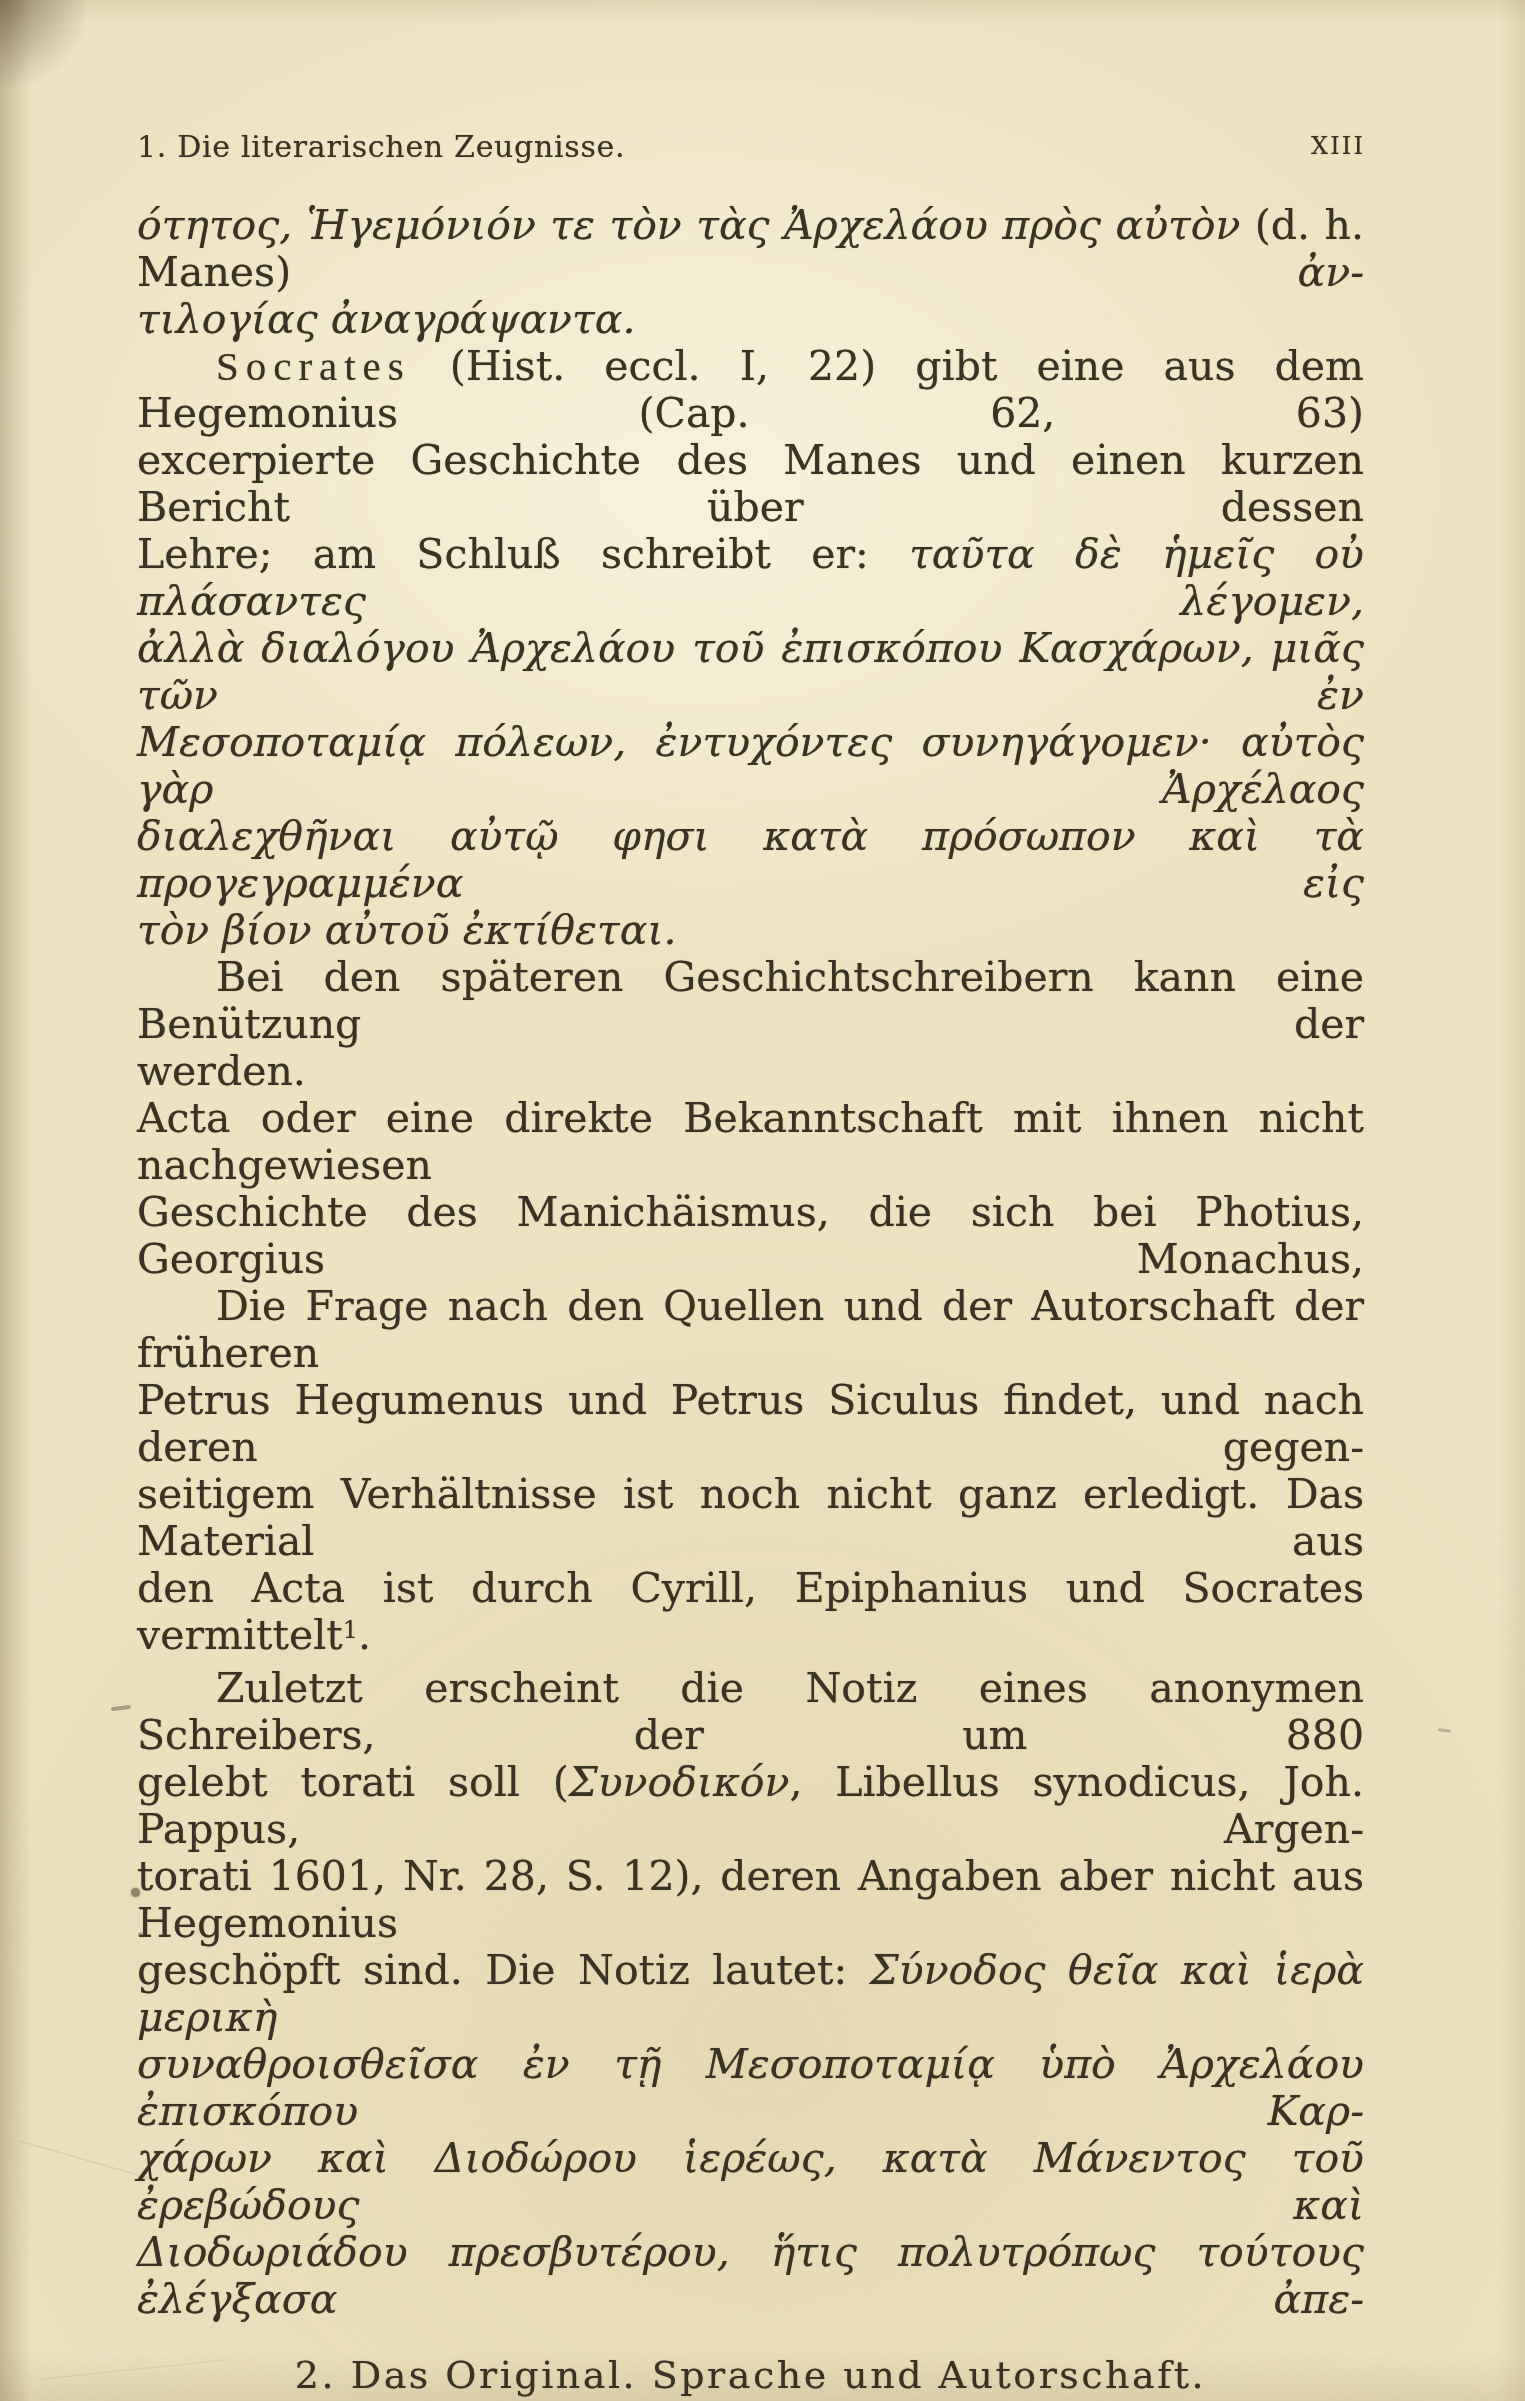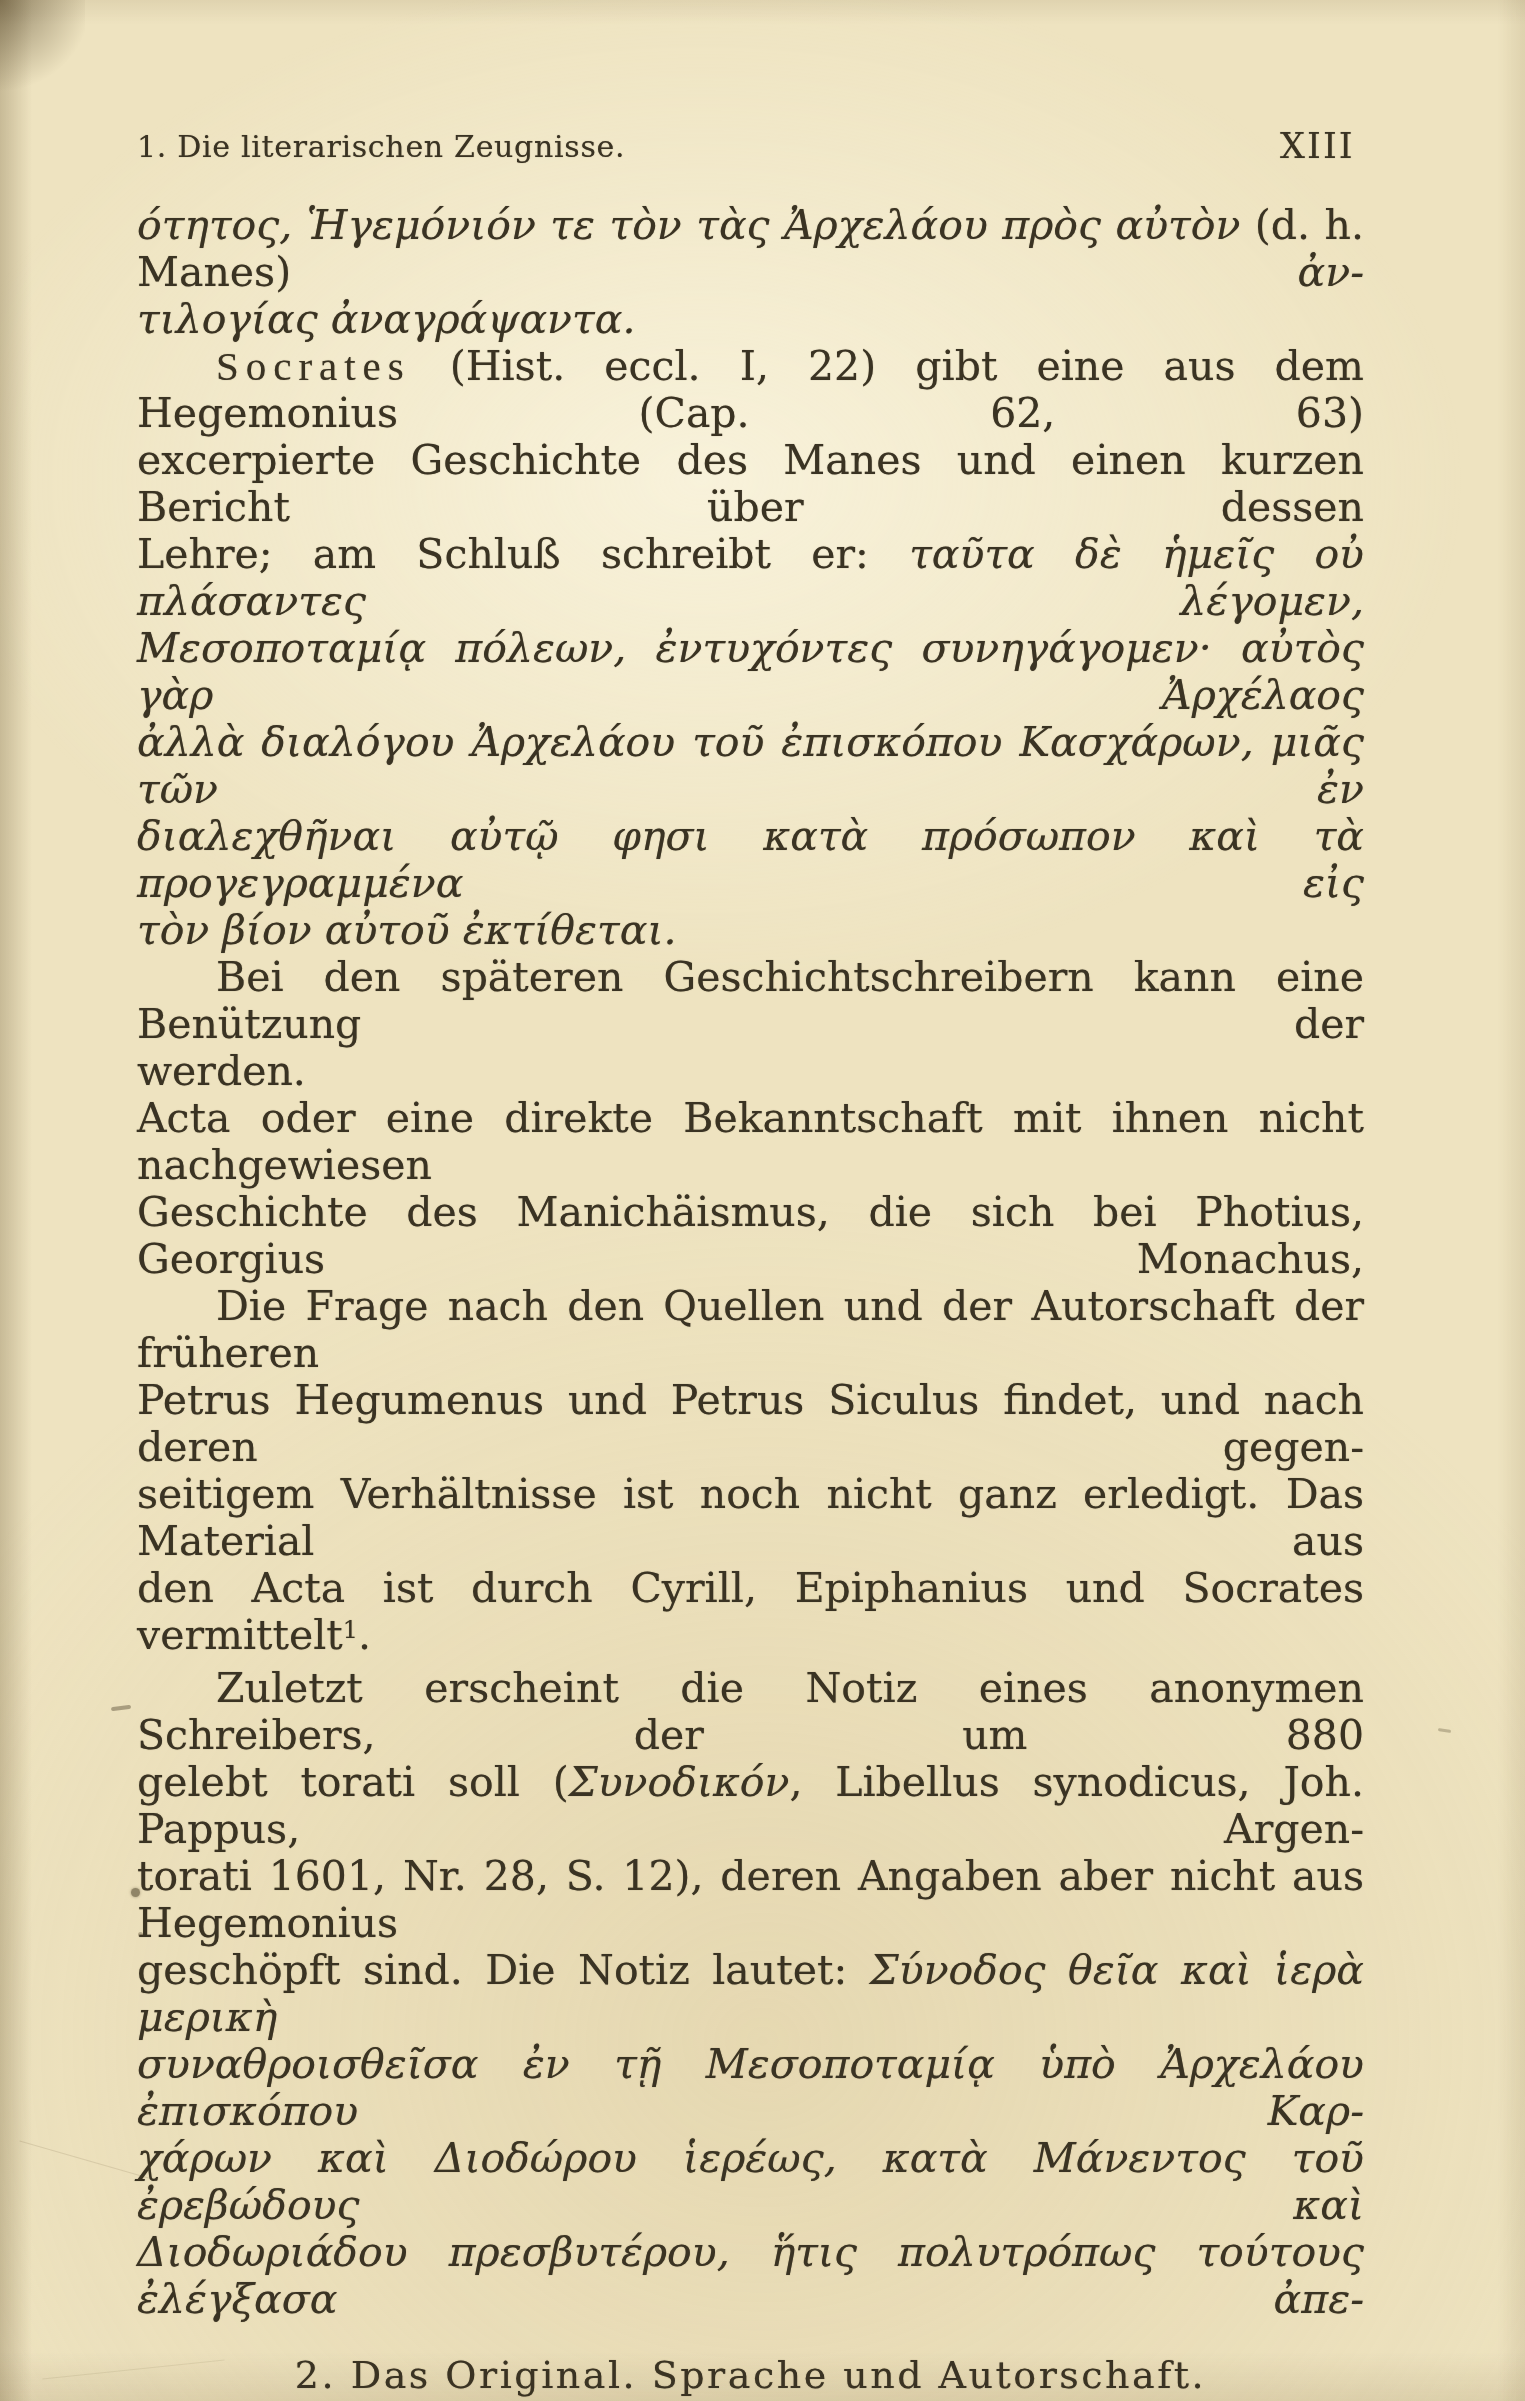--- a/index.html
+++ b/index.html
@@ -22,21 +22,21 @@
     pointer-events:none;
   }
   .ink{ text-shadow:0 0 0.9px rgba(56,46,26,.55); }
 
   .running-head{
     position:absolute;left:137px;top:128px;width:1227px;
     text-align:left;font-size:30px;line-height:37px;letter-spacing:0.7px;
   }
   .page-number{
     position:absolute;top:127px;left:1280px;width:85px;
-    text-align:left;font-size:35px;line-height:38px;letter-spacing:2.1px;
+    text-align:right;font-size:24px;line-height:38px;letter-spacing:2.1px;
   }
 
   .text-block{
     position:absolute;left:137px;top:202px;width:1227px;
   }
   .para .line{
     font-size:41px;line-height:47px;
     text-align:justify;text-align-last:justify;
     white-space:normal;
   }
@@ -68,22 +68,22 @@
 
 <div class="text-block">
     <div class="para ink">
       <div class="line"><span class="el">ότητος, Ἡγεμόνιόν τε τὸν τὰς Ἀρχελάου πρὸς αὐτὸν </span><span class="de">(d. h. Manes) </span><span class="el">ἀν-</span></div>
       <div class="line last"><span class="el">τιλογίας ἀναγράψαντα.</span></div>
     </div>
     <div class="para ink">
       <div class="line indent"><span class="de sperr">Socrates</span><span class="de"> (Hist. eccl. I, 22) gibt eine aus dem Hegemonius (Cap. 62, 63)</span></div>
       <div class="line"><span class="de">excerpierte Geschichte des Manes und einen kurzen Bericht über dessen</span></div>
       <div class="line"><span class="de">Lehre; am Schluß schreibt er: </span><span class="el">ταῦτα δὲ ἡμεῖς οὐ πλάσαντες λέγομεν,</span></div>
+      <div class="line"><span class="el">ἀλλὰ διαλόγου Ἀρχελάου τοῦ ἐπισκόπου Κασχάρων, μιᾶς τῶν ἐν</span></div>
       <div class="line"><span class="el">Μεσοποταμίᾳ πόλεων, ἐντυχόντες συνηγάγομεν· αὐτὸς γὰρ Ἀρχέλαος</span></div>
-      <div class="line"><span class="el">ἀλλὰ διαλόγου Ἀρχελάου τοῦ ἐπισκόπου Κασχάρων, μιᾶς τῶν ἐν</span></div>
       <div class="line"><span class="el">διαλεχθῆναι αὐτῷ φησι κατὰ πρόσωπον καὶ τὰ προγεγραμμένα εἰς</span></div>
       <div class="line last"><span class="el">τὸν βίον αὐτοῦ ἐκτίθεται.</span></div>
     </div>
     <div class="para ink">
       <div class="line indent"><span class="de">Bei den späteren Geschichtschreibern kann eine Benützung der</span></div>
       <div class="line last"><span class="de">werden.</span></div>
       <div class="line"><span class="de">Acta oder eine direkte Bekanntschaft mit ihnen nicht nachgewiesen</span></div>
     </div>
     <div class="para ink">
       <div class="line"><span class="de">Geschichte des Manichäismus, die sich bei Photius, Georgius Monachus,</span></div>

